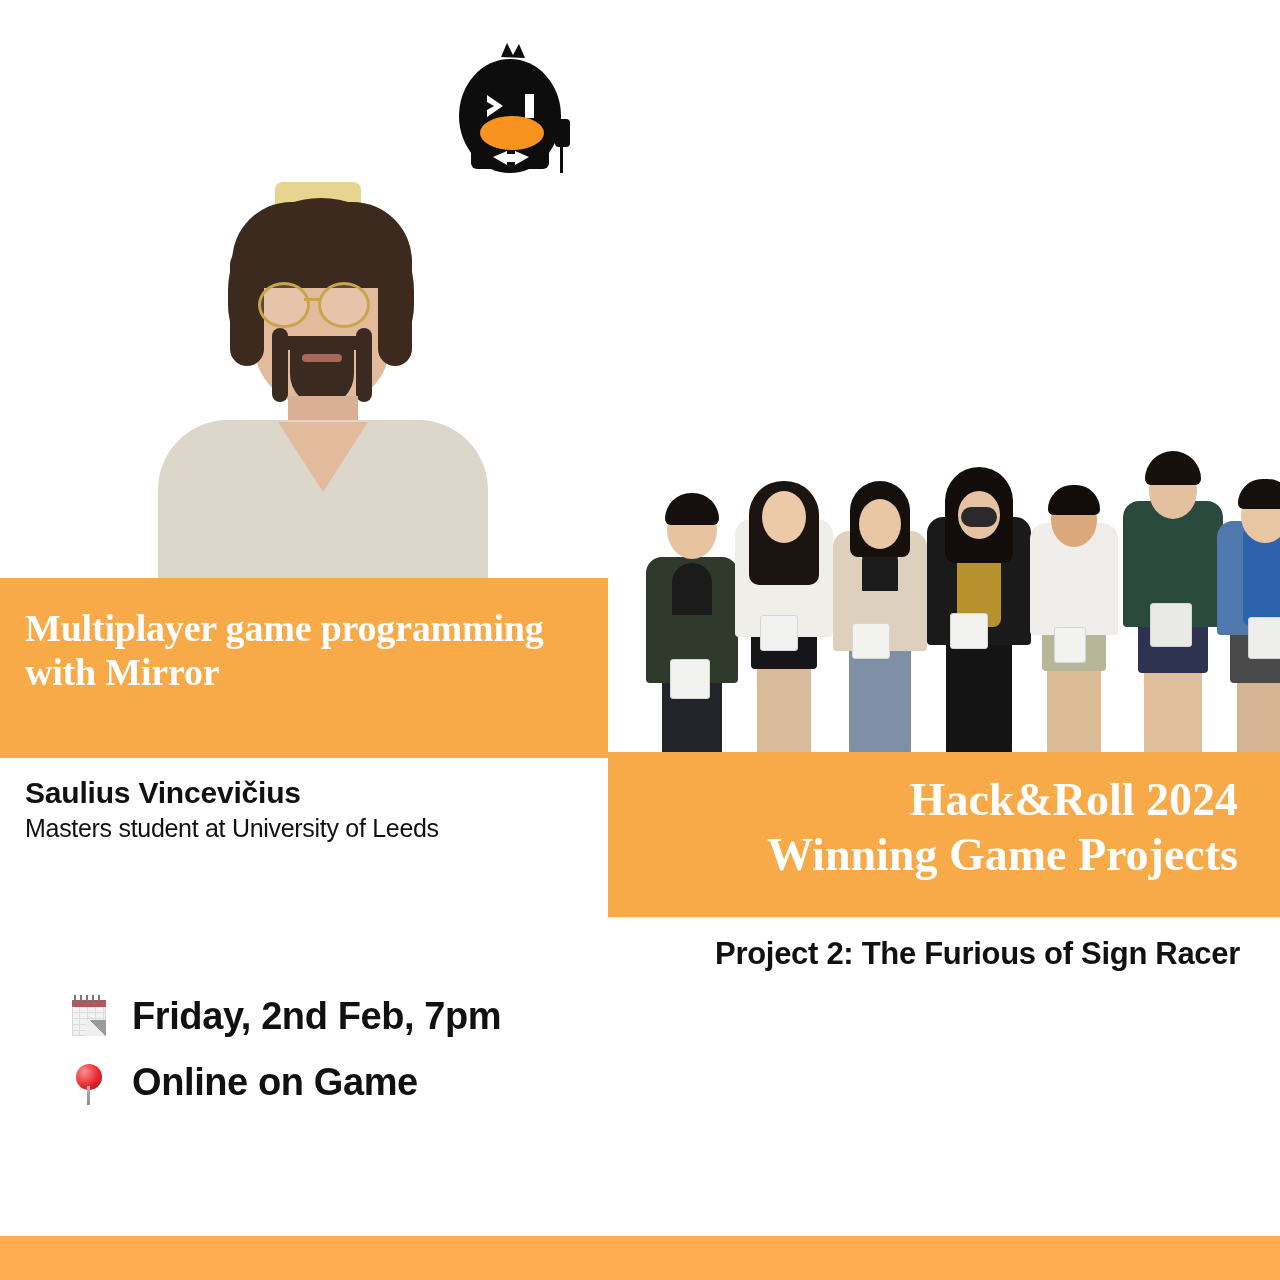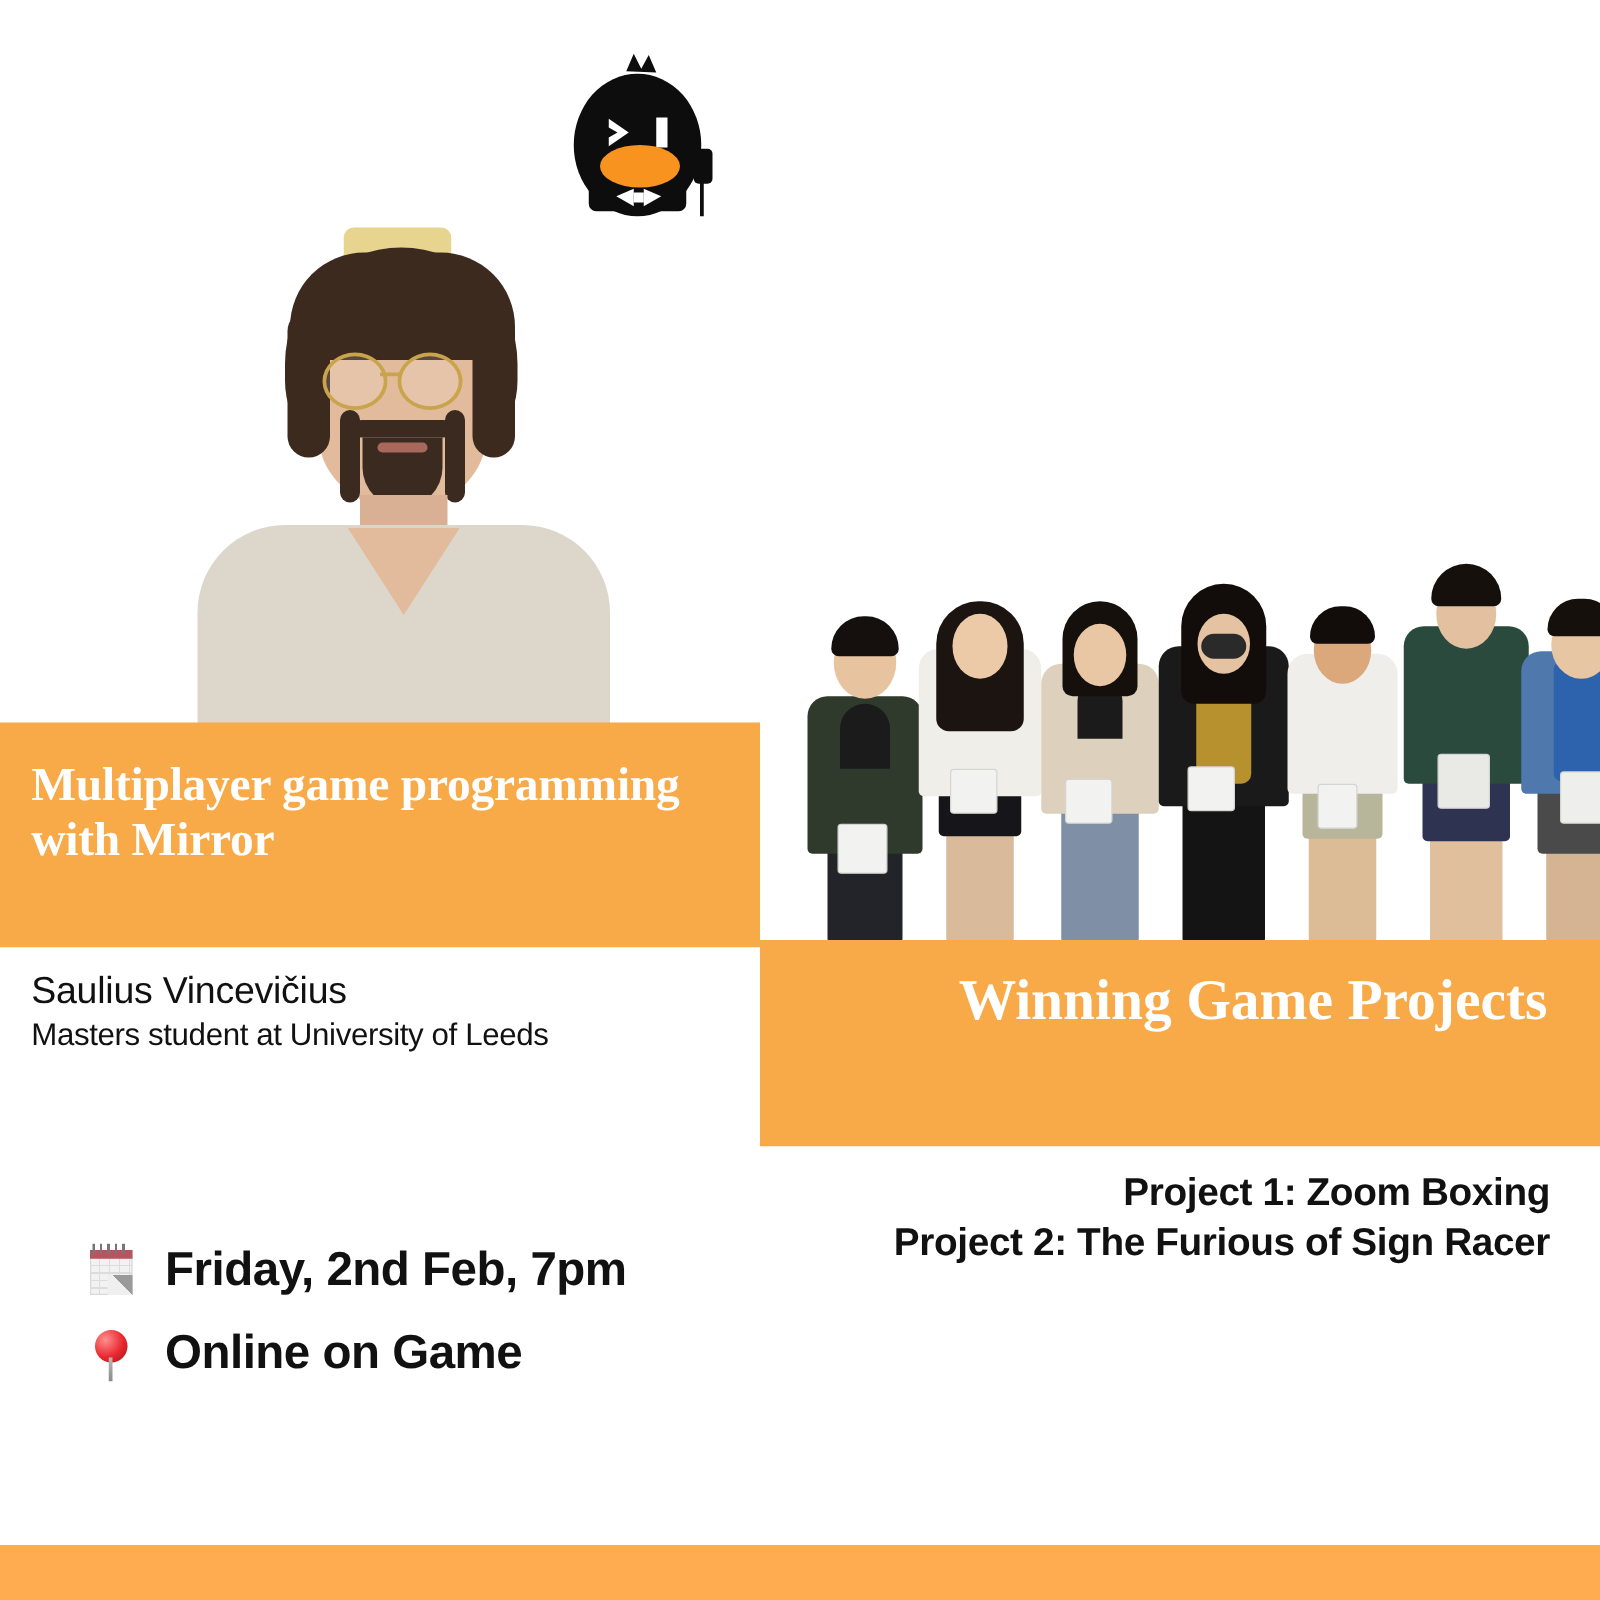--- a/index.html
+++ b/index.html
@@ -98,21 +98,21 @@
     top: 758px;
     width: 608px;
     height: 108px;
     background: #ffffff;
     z-index: 6;
     box-sizing: border-box;
     padding: 16px 20px 0 25px;
   }
   .speaker-name {
     font-family: "Liberation Sans", sans-serif;
-    font-weight: normal;
+    font-weight: bold;
     font-size: 30px;
     color: #111111;
     line-height: 1.25;
     letter-spacing: -0.2px;
   }
   .speaker-role {
     font-family: "Liberation Sans", sans-serif;
     font-weight: normal;
     font-size: 25px;
     color: #111111;
@@ -478,25 +478,25 @@
   <div class="title-band">
     <div class="talk-title">Multiplayer game programming with Mirror</div>
   </div>
 
   <div class="speaker-box">
     <div class="speaker-name">Saulius Vincevičius</div>
     <div class="speaker-role">Masters student at University of Leeds</div>
   </div>
 
   <div class="projects-band">
+    <div class="projects-heading">Hack&amp;Roll 2024</div>
     <div class="projects-heading">Winning Game Projects</div>
   </div>
 
   <div class="project-list">
-    <div class="project-item">Project 1: Zoom Boxing</div>
     <div class="project-item">Project 2: The Furious of Sign Racer</div>
   </div>
 
   <div class="event-details">
     <div class="detail-row">
       <div class="detail-emoji">
         <div class="cal-body"></div>
         <div class="cal-lines"></div>
         <div class="cal-top"></div>
         <div class="cal-rings"></div>

